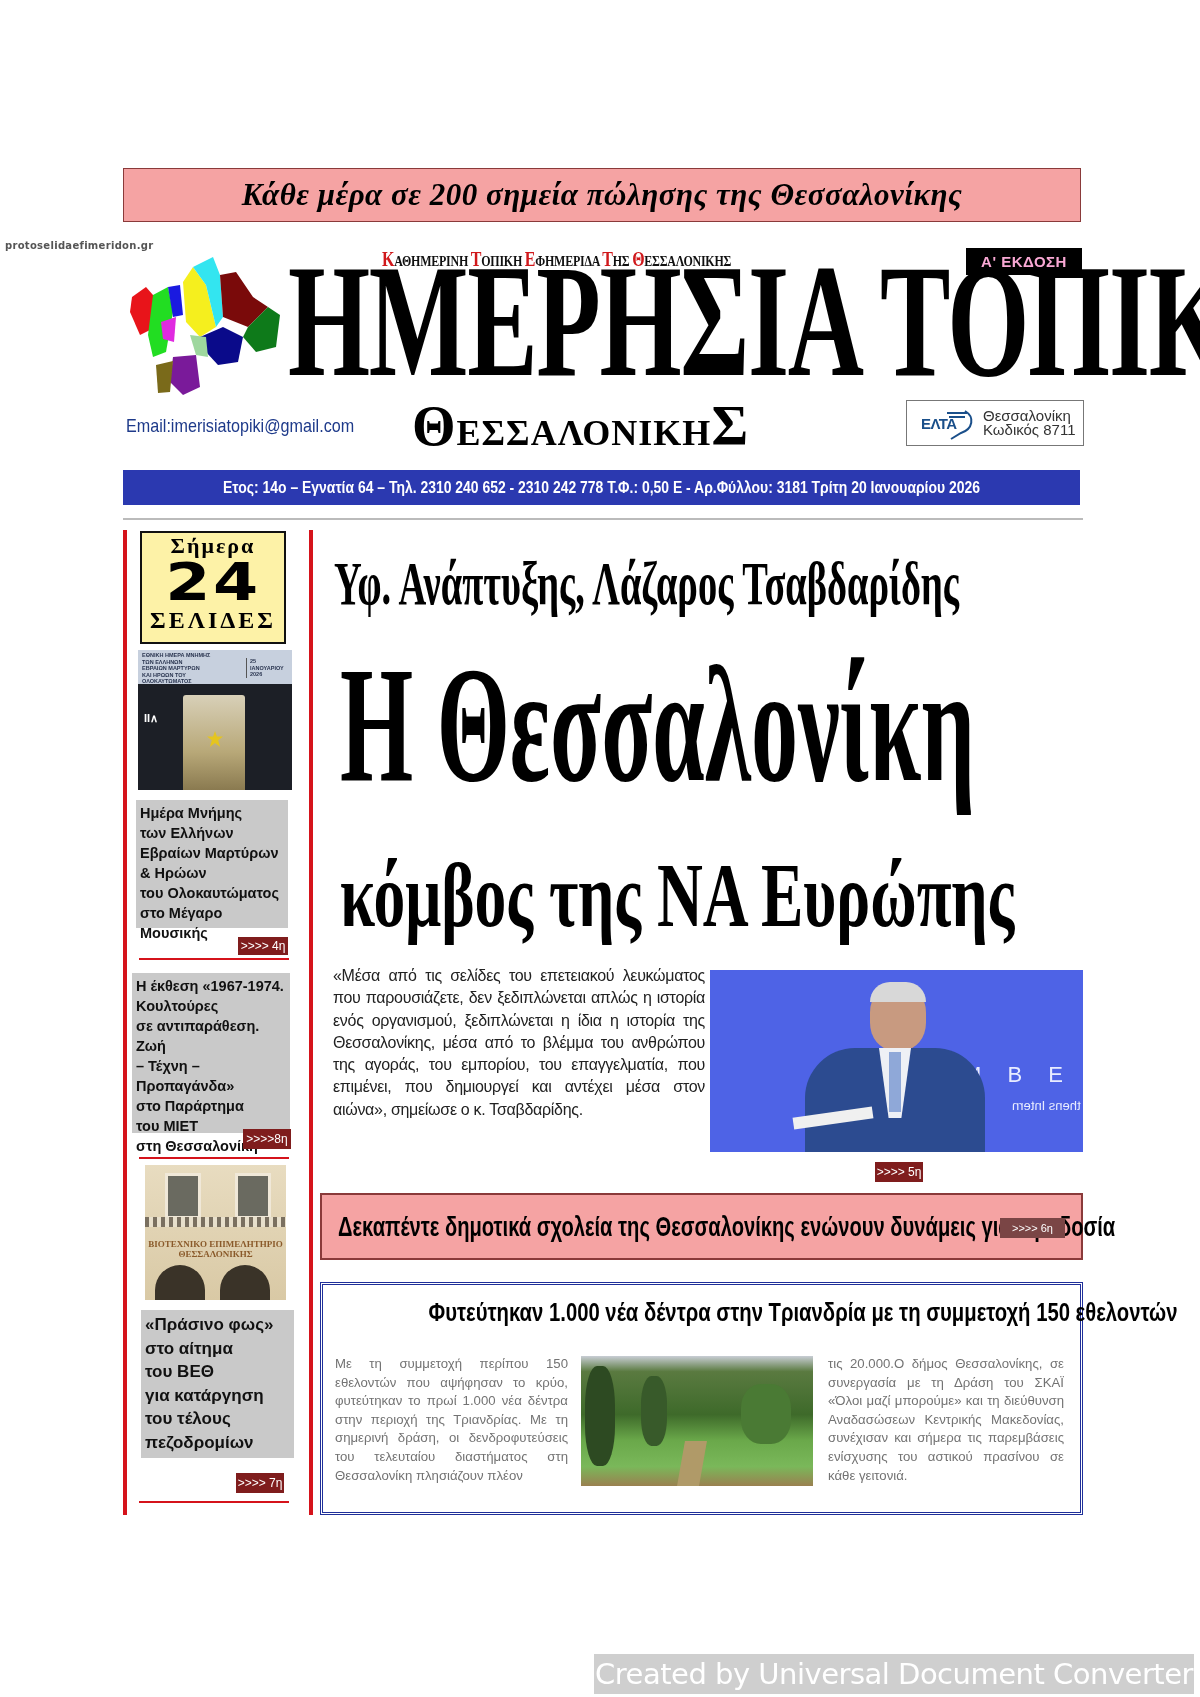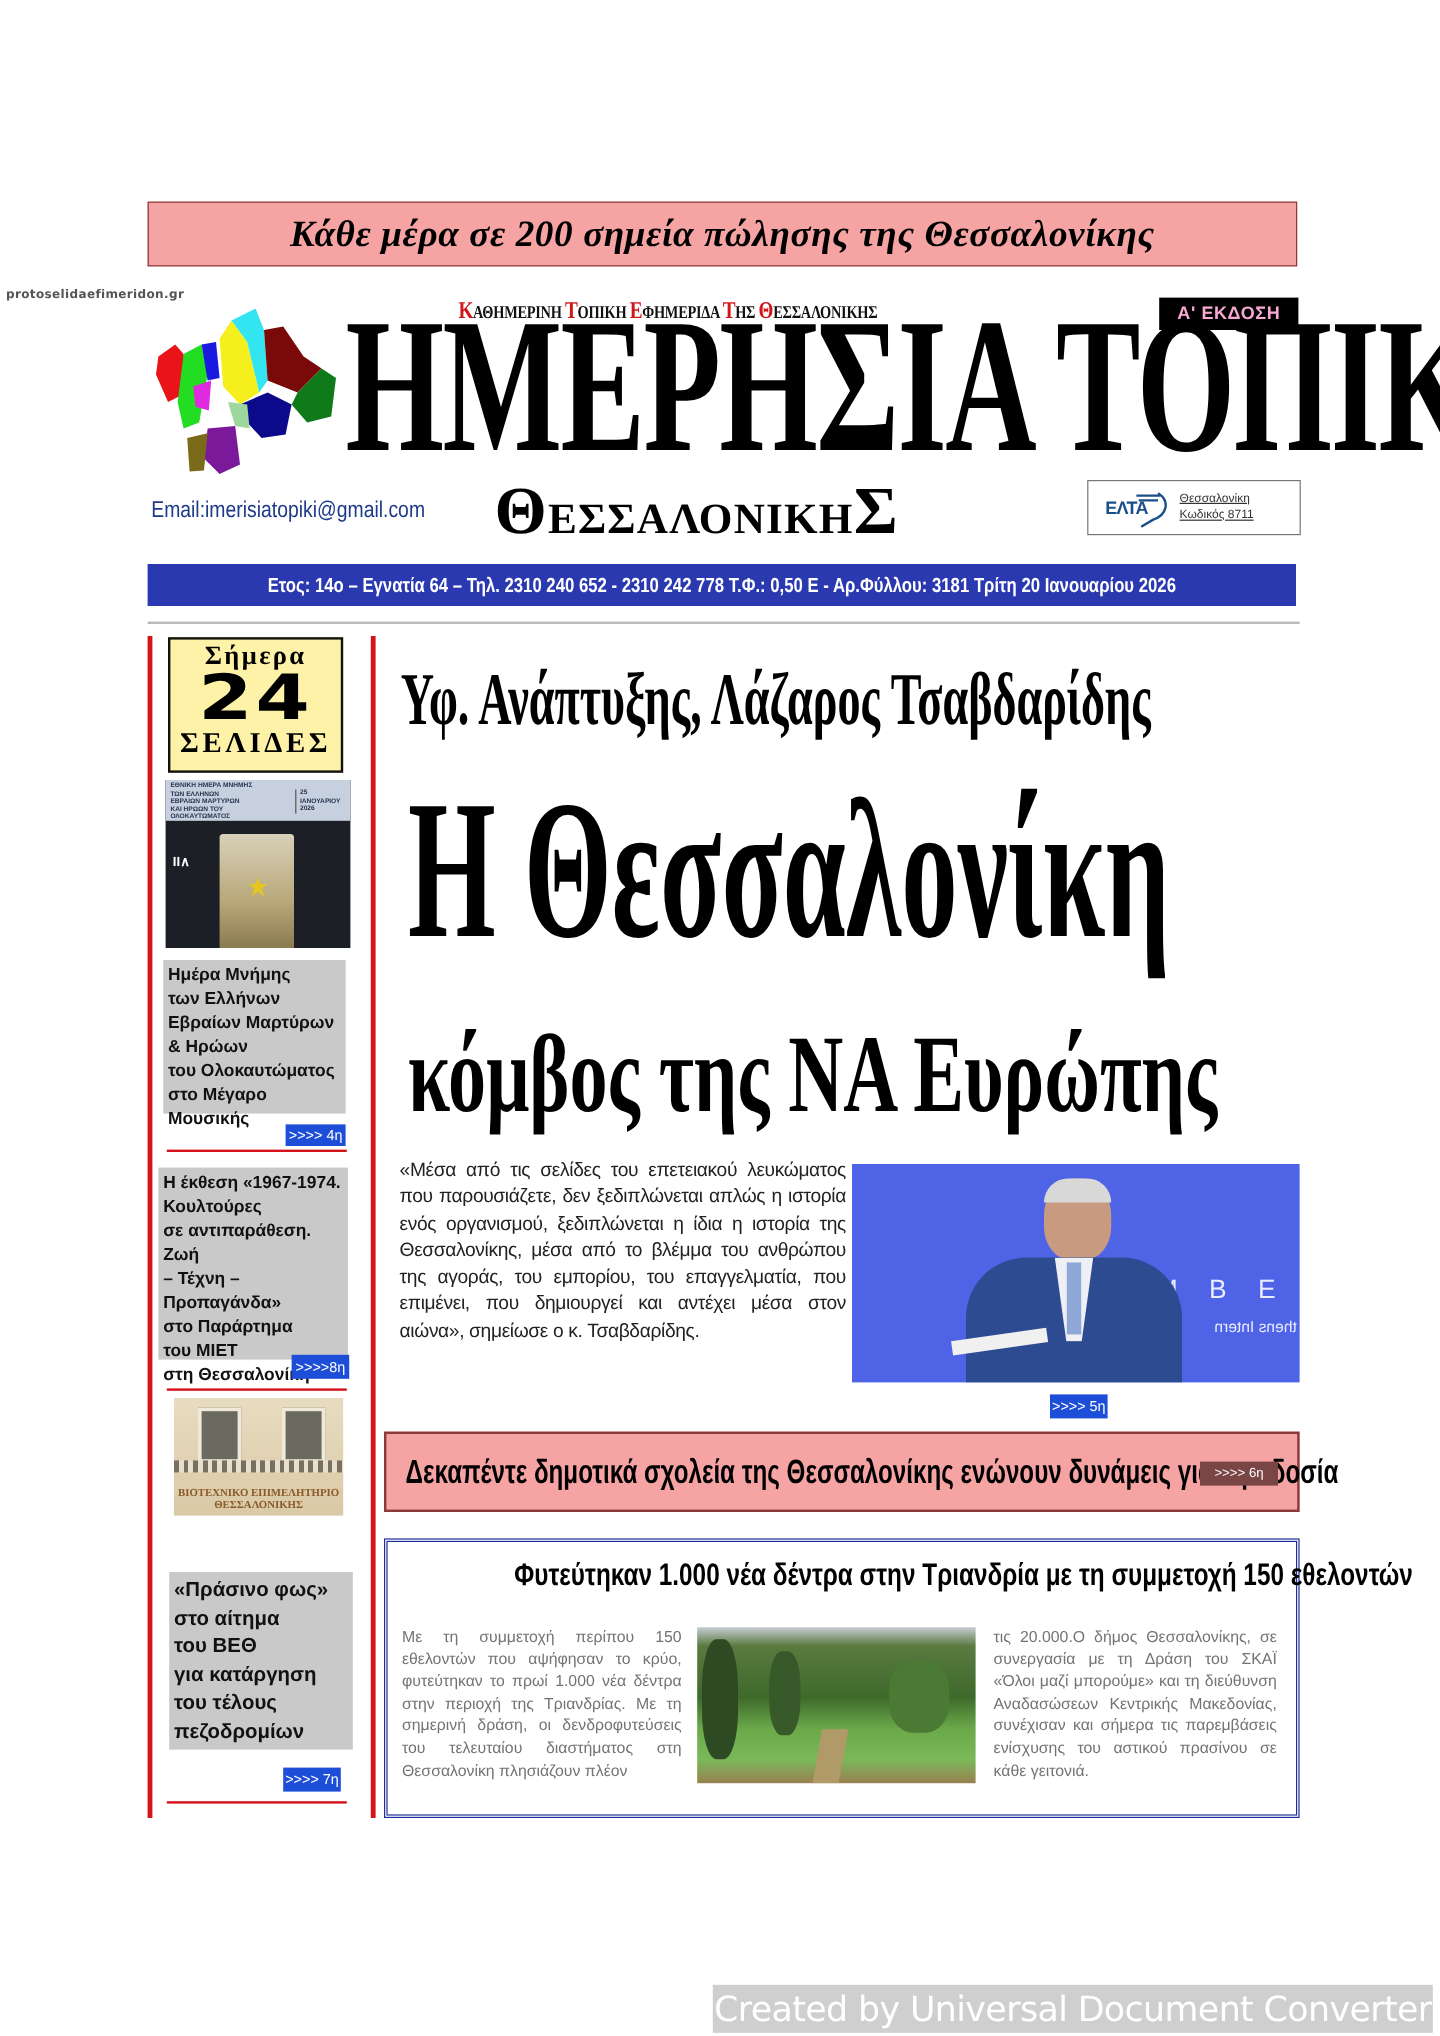--- a/index.html
+++ b/index.html
@@ -14,33 +14,33 @@
   .edition{left:966px;top:248px;width:116px;height:27px;background:#000;color:#f9a8d4;font-weight:bold;font-size:15px;display:flex;align-items:center;justify-content:center;letter-spacing:0.5px;}
   .mast-title{left:288px;top:246px;width:800px;height:150px;font-family:"Liberation Serif",serif;font-weight:bold;font-size:160px;line-height:150px;white-space:nowrap;transform:scaleX(0.66);transform-origin:left top;letter-spacing:-2px;}
   .email{left:126px;top:415px;font-family:"Liberation Sans",sans-serif;font-size:19px;color:#1e3a8a;transform:scaleX(0.85);transform-origin:left;white-space:nowrap;}
   .city{left:412px;top:400px;font-family:"Liberation Serif",serif;font-weight:bold;font-size:46px;line-height:52px;white-space:nowrap;letter-spacing:1px;}
   .city .big{font-size:56px;}
   .city .small{font-size:36px;}
   .elta{left:906px;top:400px;width:178px;height:46px;border:1px solid #777;box-sizing:border-box;display:flex;align-items:center;}
   .elta-logo{width:70px;height:44px;position:relative;}
   .elta-logo .txt{position:absolute;left:14px;top:14px;font-weight:bold;font-size:15px;color:#1a4f8a;letter-spacing:-0.5px;}
   .elta-logo svg{position:absolute;left:38px;top:6px;}
-  .elta-info{font-size:10px;color:#333;line-height:14px;margin-left:6px;text-decoration:underline;}
+  .elta-info{font-size:15px;color:#333;line-height:14px;margin-left:6px;}
   .infobar{left:123px;top:470px;width:957px;height:35px;background:#2b39b0;color:#fff;font-weight:bold;font-size:17px;display:flex;align-items:center;justify-content:center;white-space:nowrap;}
   .infobar span{display:inline-block;transform:scaleX(0.82);}
   .rule{left:123px;top:518px;width:960px;height:2px;background:#bbb;}
   .redline{width:4px;background:#d5131b;}
   .pages-box{left:140px;top:531px;width:146px;height:113px;background:#fdf2a7;border:2px solid #111;box-sizing:border-box;text-align:center;}
   .pages-box .t1{font-family:"Liberation Serif",serif;font-weight:bold;font-size:22px;letter-spacing:2px;line-height:22px;margin-top:2px;}
   .pages-box .num{font-family:"DejaVu Sans",sans-serif;font-weight:bold;font-size:52px;line-height:50px;letter-spacing:2px;transform:scaleX(1.25);}
   .pages-box .t2{font-family:"Liberation Serif",serif;font-weight:bold;font-size:24px;letter-spacing:3px;line-height:26px;}
   .img{overflow:hidden;}
   .side-text{background:#c9c9c9;font-weight:bold;font-size:14.5px;line-height:20px;padding:3px 4px;box-sizing:border-box;color:#111;}
   .side-text.big{font-size:17px;line-height:23.5px;}
-  .goto{background:#1d4ed8;color:#fff;font-size:12px;display:flex;align-items:center;justify-content:center;text-align:center;}
+  .goto{background:#7f1d1d;color:#fff;font-size:12px;display:flex;align-items:center;justify-content:center;text-align:center;}
   .side-rule{height:2px;background:#d5131b;}
   .h-sub{left:334px;top:548px;font-family:"Liberation Serif",serif;font-weight:bold;font-size:62px;line-height:70px;white-space:nowrap;transform:scaleX(0.62);transform-origin:left;}
   .h-main{left:340px;top:640px;font-family:"Liberation Serif",serif;font-weight:bold;font-size:165px;line-height:170px;white-space:nowrap;transform:scaleX(0.57);transform-origin:left;}
   .h-sub2{left:340px;top:845px;font-family:"Liberation Serif",serif;font-weight:bold;font-size:92px;line-height:100px;white-space:nowrap;transform:scaleX(0.69);transform-origin:left;}
   .article{left:333px;top:965px;width:372px;font-family:"Liberation Sans",sans-serif;font-size:16px;line-height:22.3px;text-align:justify;color:#222;letter-spacing:-0.3px;}
   .photo{left:710px;top:970px;width:373px;height:182px;background:#4e63e6;}
   .pink-bar{left:320px;top:1193px;width:763px;height:67px;background:#f5a3a3;border:2px solid #8a3a3a;box-sizing:border-box;display:flex;align-items:center;}
   .pink-bar .ttl{font-family:"Liberation Sans",sans-serif;font-weight:bold;font-size:28px;white-space:nowrap;transform:scaleX(0.72);transform-origin:left;margin-left:16px;width:860px;}
   .pink-bar .go{position:absolute;right:16px;top:23px;width:65px;height:20px;background:#7a4545;color:#fff;font-size:11px;display:flex;align-items:center;justify-content:center;}
   .blue-box{left:320px;top:1282px;width:763px;height:233px;border:3px double #1f2f99;box-sizing:border-box;}
@@ -156,21 +156,21 @@
   <div>σε αντιπαράθεση. Ζωή</div>
   <div>– Τέχνη –</div>
   <div>Προπαγάνδα»</div>
   <div>στο Παράρτημα</div>
   <div>του ΜΙΕΤ</div>
   <div>στη Θεσσαλονίκη</div>
 </div>
 <div class="abs goto" style="left:243px;top:1129px;width:48px;height:20px;">&gt;&gt;&gt;&gt;8η</div>
 <div class="abs side-rule" style="left:139px;top:1157px;width:150px;"></div>
 
-<div class="abs img" style="left:145px;top:1165px;width:141px;height:98px;background:linear-gradient(#e8dcc0,#d9c9a5);">
+<div class="abs img" style="left:145px;top:1165px;width:141px;height:135px;background:linear-gradient(#e8dcc0,#d9c9a5);">
   <div style="position:absolute;left:20px;top:8px;width:30px;height:40px;background:#6a6a60;border:3px solid #f0e8d8;"></div>
   <div style="position:absolute;left:90px;top:8px;width:30px;height:40px;background:#6a6a60;border:3px solid #f0e8d8;"></div>
   <div style="position:absolute;left:0;top:52px;width:141px;height:10px;background:repeating-linear-gradient(90deg,#7a7060 0 4px,#e8e0cc 4px 8px);"></div>
   <div style="position:absolute;left:0;top:74px;width:141px;text-align:center;font-family:'Liberation Serif',serif;font-size:9px;font-weight:bold;color:#8a5a2a;">
     <div>ΒΙΟΤΕΧΝΙΚΟ ΕΠΙΜΕΛΗΤΗΡΙΟ</div>
     <div>ΘΕΣΣΑΛΟΝΙΚΗΣ</div>
   </div>
   <div style="position:absolute;left:10px;top:100px;width:50px;height:40px;background:#3a3328;border-radius:25px 25px 0 0;"></div>
   <div style="position:absolute;left:75px;top:100px;width:50px;height:40px;background:#3a3328;border-radius:25px 25px 0 0;"></div>
 </div>

